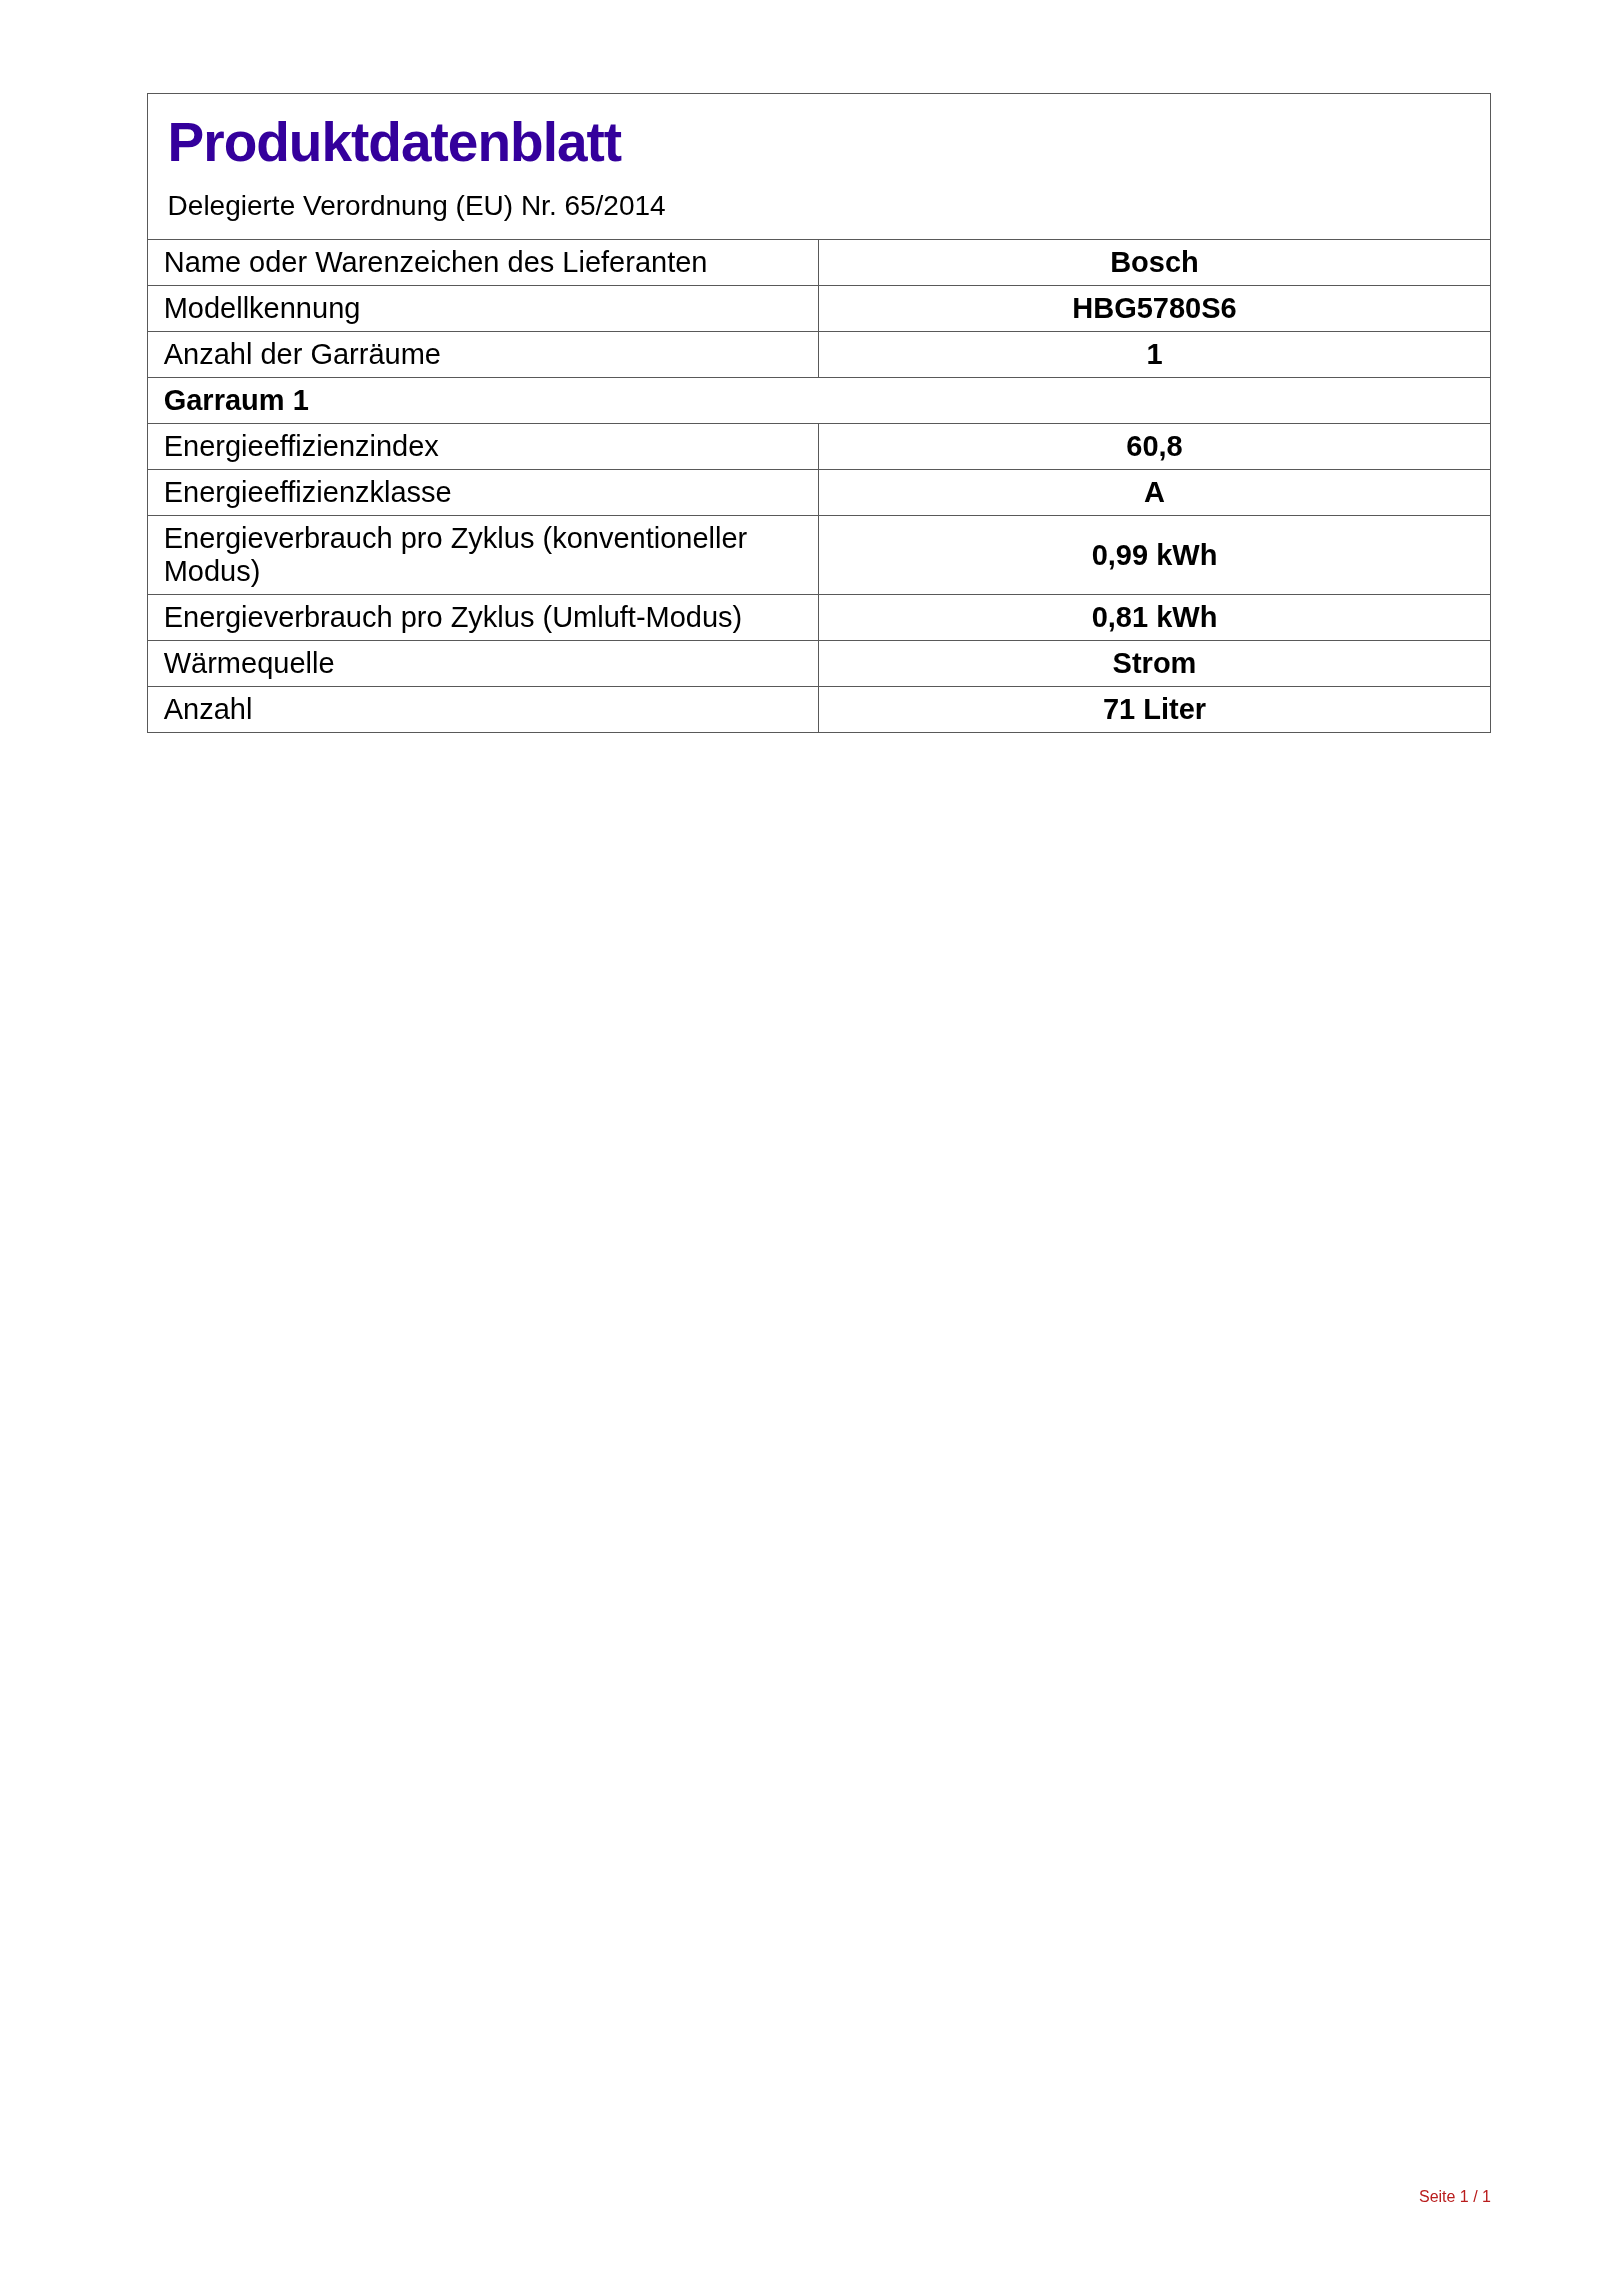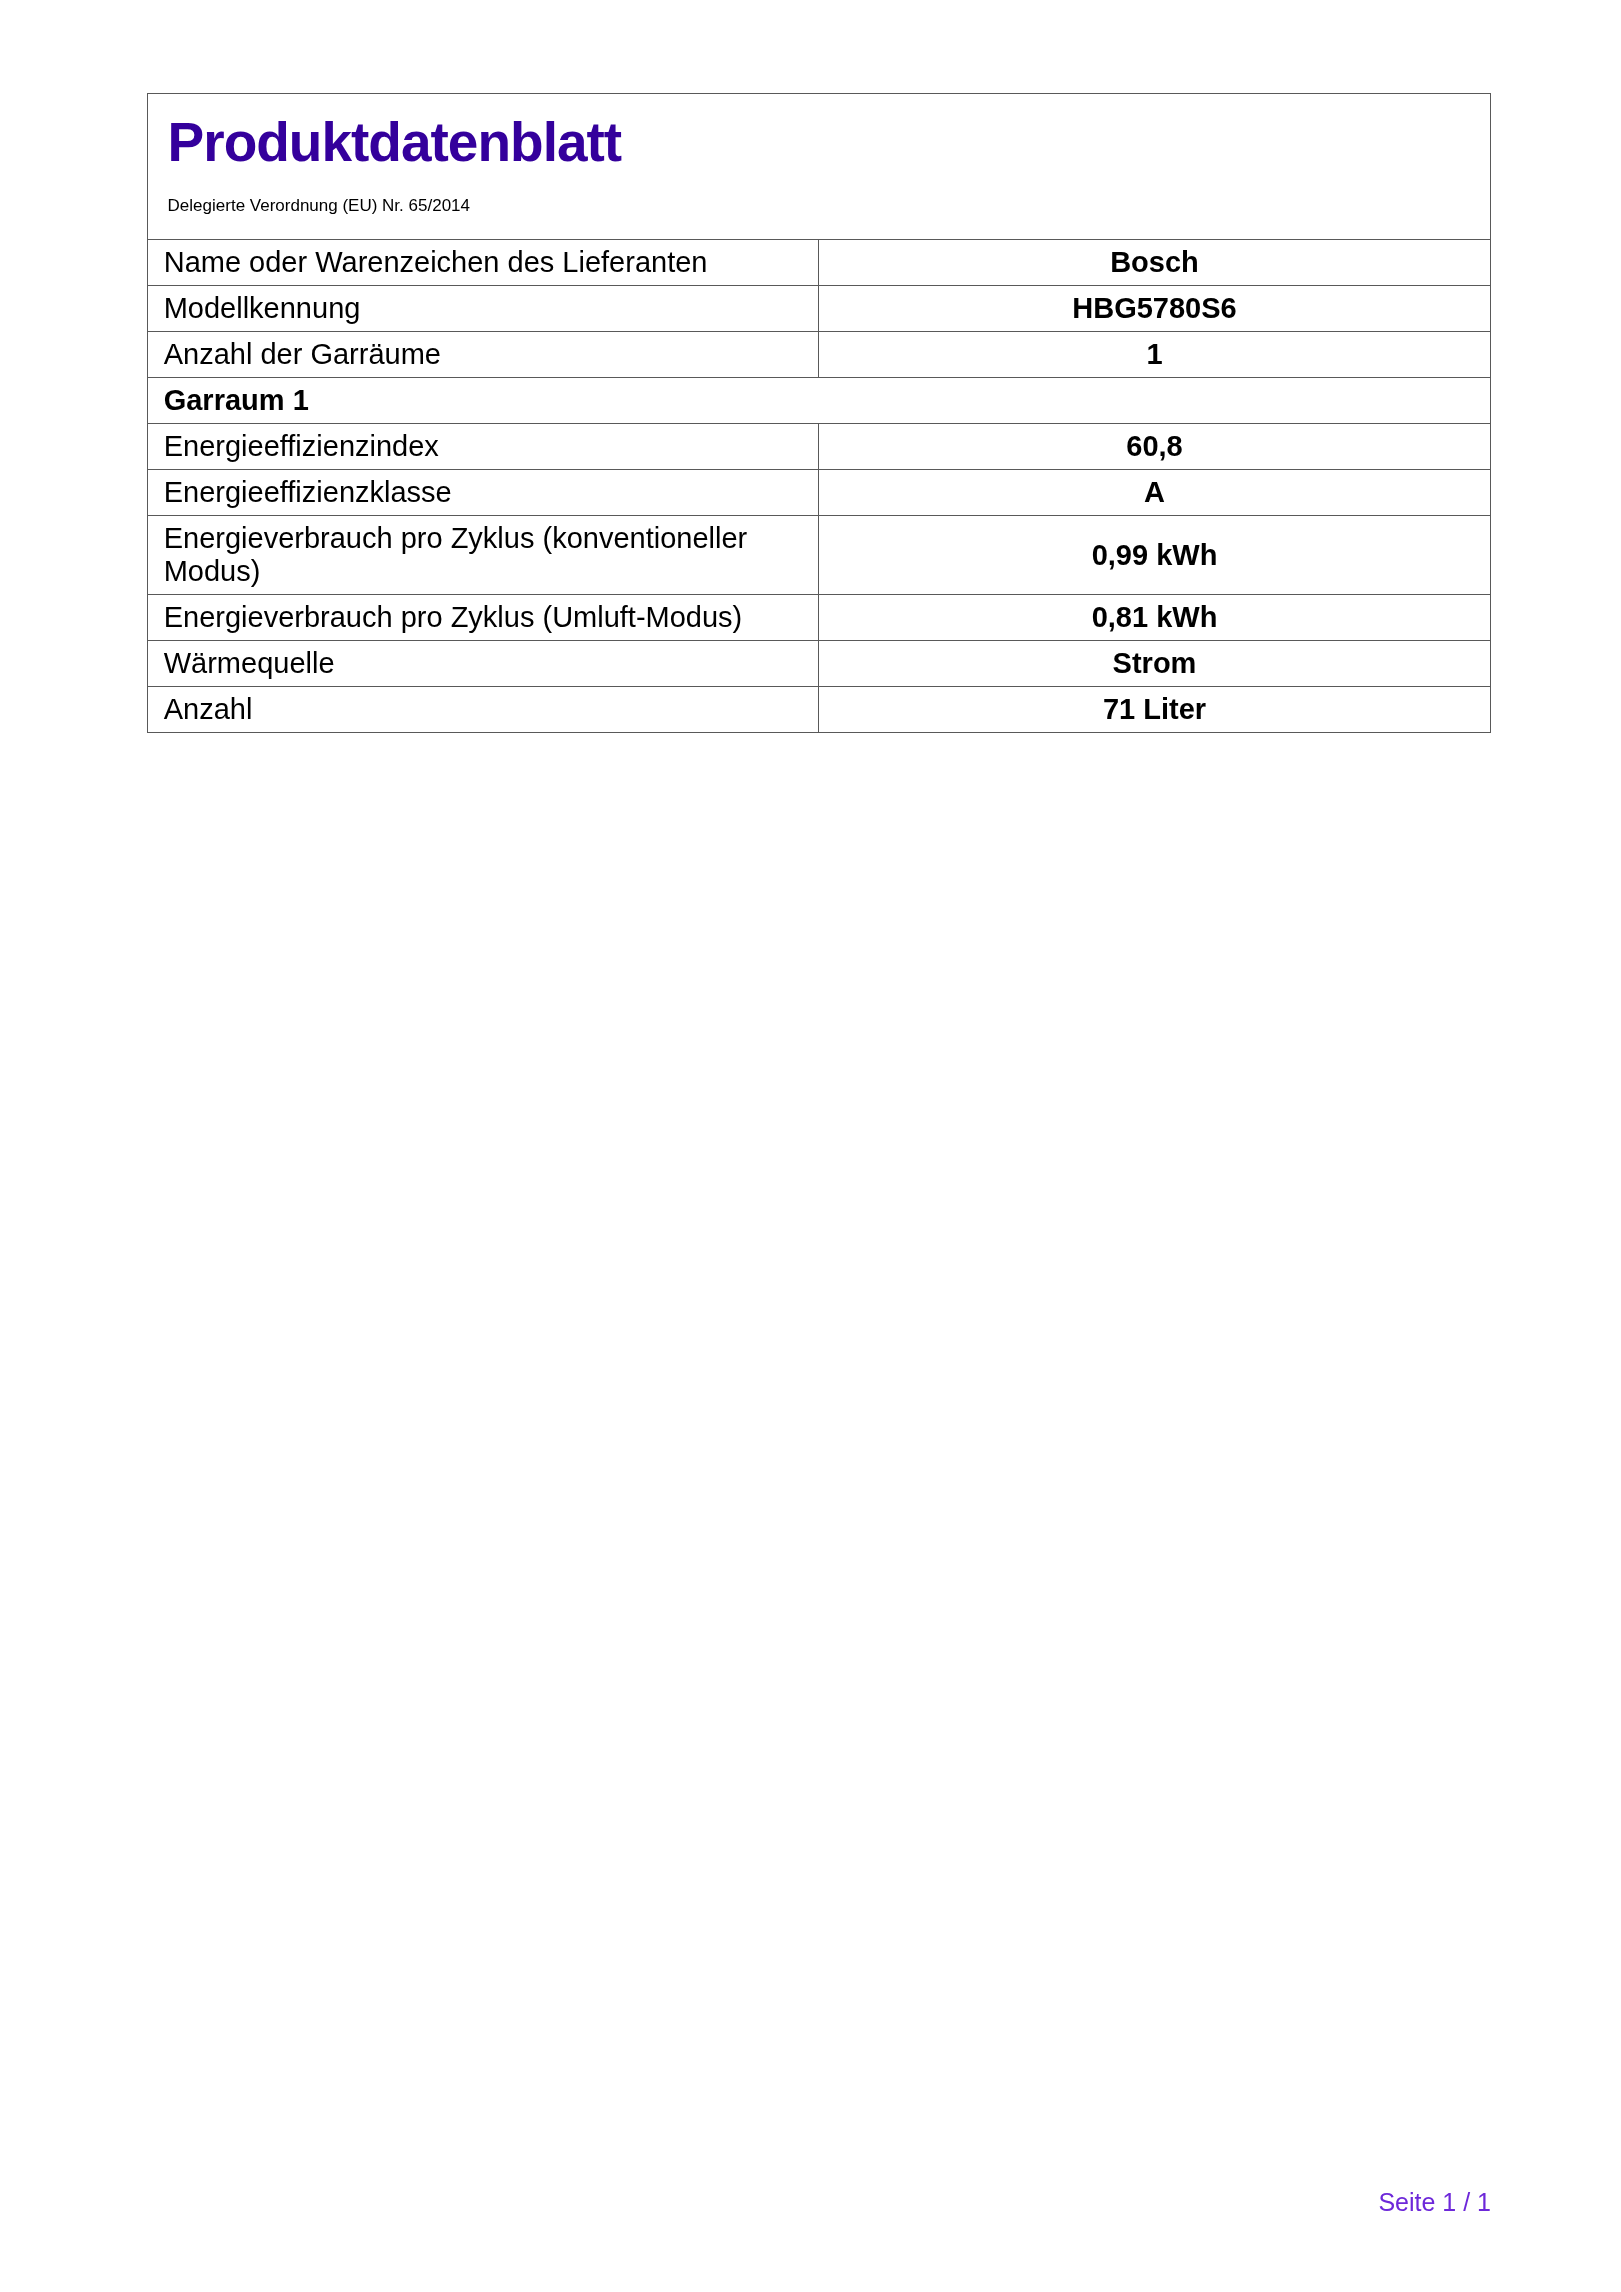--- a/index.html
+++ b/index.html
@@ -27,21 +27,21 @@
     padding: 13.7px 19.6px 19.6px 19.6px;
   }
   .doc-title {
     font-size: 55px;
     font-weight: bold;
     line-height: 69px;
     letter-spacing: -1px;
   }
   .doc-subtitle {
     margin-top: 15.7px;
-    font-size: 17px;
+    font-size: 28px;
     line-height: 27.4px;
     color: #000000;
   }
   .row {
     display: flex;
     align-items: stretch;
     min-height: 46px;
     border-top: 1px solid #595959;
   }
   .cell {
@@ -63,22 +63,22 @@
   }
   .row.section .cell.label {
     flex: 1 1 100%;
     border-right: none;
     font-weight: bold;
   }
   .page-footer {
     position: absolute;
     top: 2188px;
     right: 130px;
-    font-size: 25px;
-    color: #6d28d9;
+    font-size: 16px;
+    color: #b91c1c;
   }
 </style>
 </head>
 <body>
 
 <div class="page">
 
   <div class="doc-table">
 
     <div class="doc-header">

